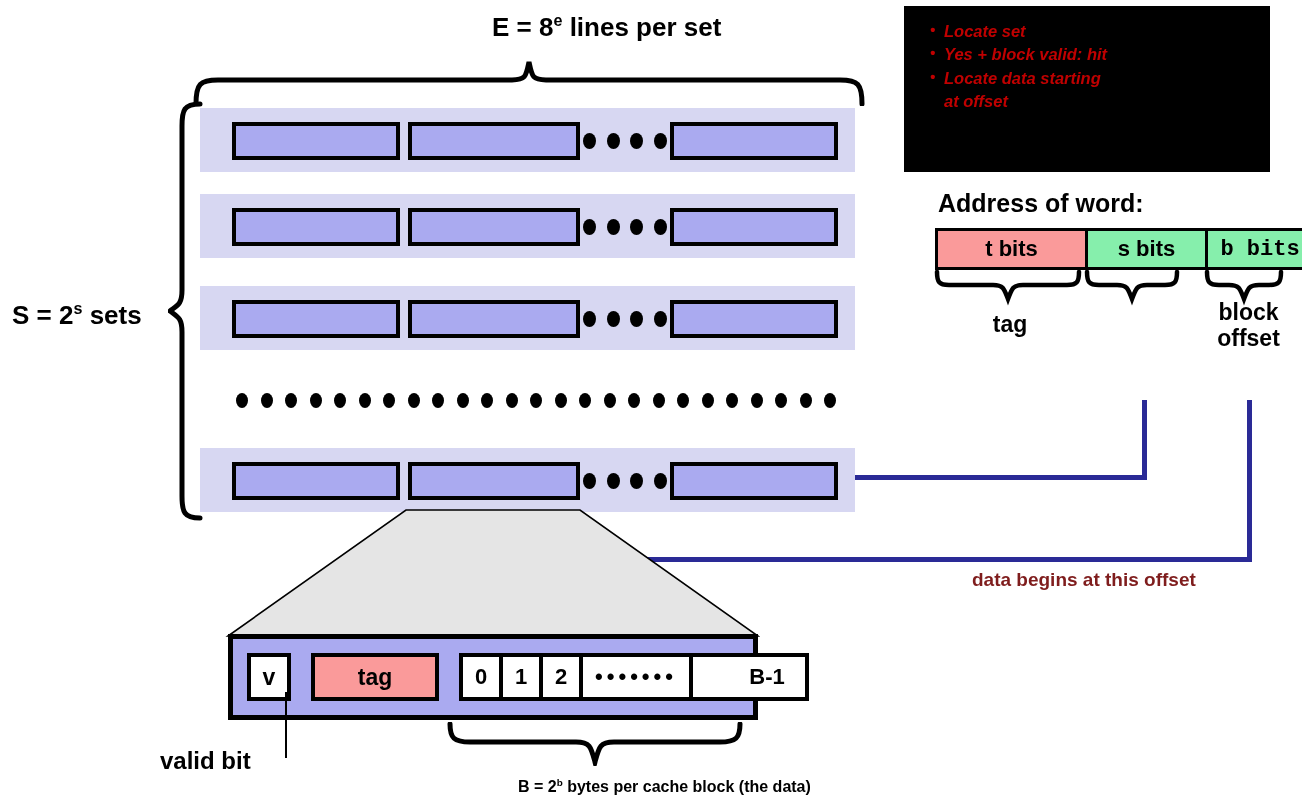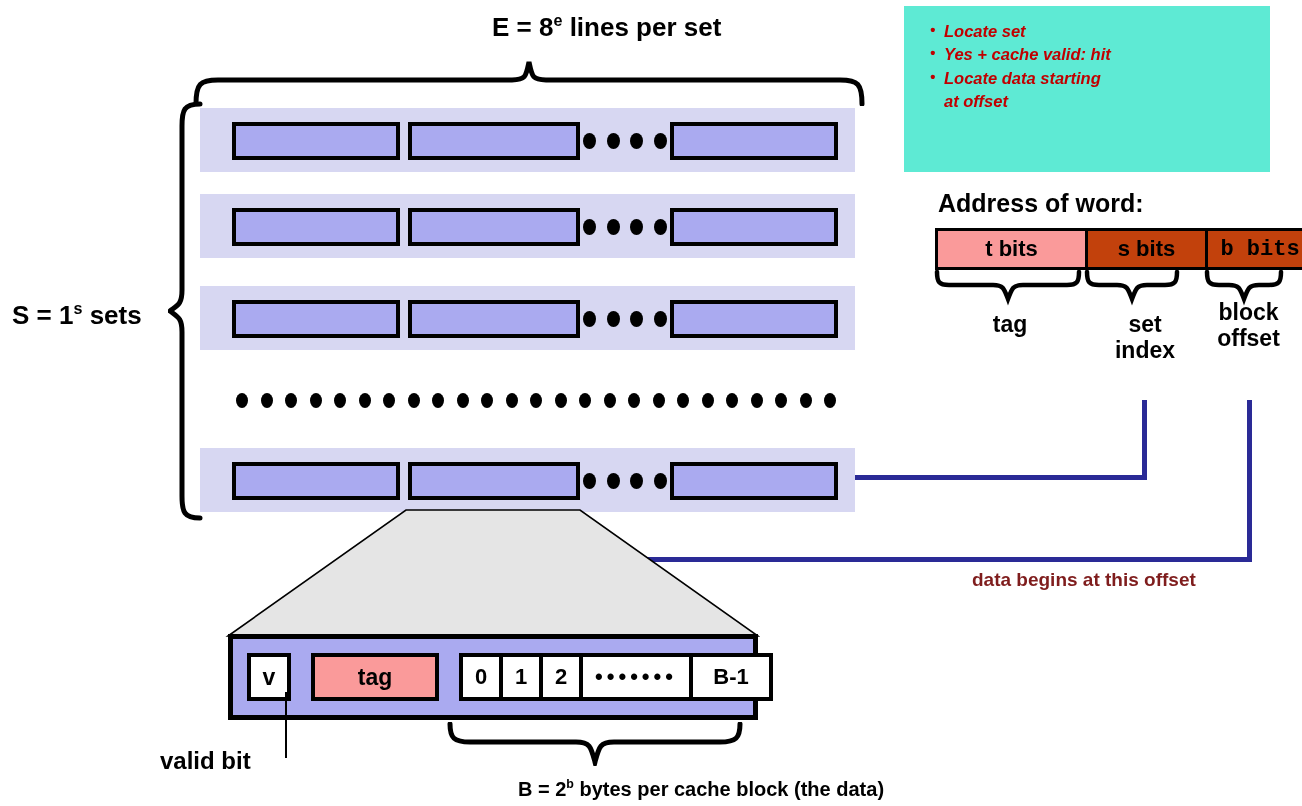--- a/index.html
+++ b/index.html
@@ -87,21 +87,21 @@
     background: #000000;
   }
 
   
   .brace { position: absolute; }
 
   
   #steps-box {
     left: 904px; top: 6px;
     width: 366px; height: 166px;
-    background: #5eead4;
+    background: #000000;
   }
   #steps-list {
     margin: 0;
     padding: 14px 10px 0 26px;
     list-style: none;
   }
   #steps-list li {
     position: relative;
     color: #c00000;
     font-weight: bold;
@@ -132,21 +132,21 @@
   }
   .addr-seg {
     box-sizing: border-box;
     border-right: 3px solid #000000;
     display: flex;
     align-items: center;
     justify-content: center;
     font-weight: bold;
     font-size: 22px;
     color: #000;
-    background: #c2410c;
+    background: #86efac;
     height: 100%;
   }
   .addr-seg:last-child { border-right: none; }
   .addr-seg.tag-seg { background: #fa9a9a; }
 
   .addr-field-label {
     font-size: 23px;
     text-align: center;
     line-height: 1.12;
   }
@@ -208,37 +208,37 @@
     align-items: center;
     justify-content: center;
     font-weight: bold;
     font-size: 22px;
     color: #000;
     height: 100%;
   }
   .dcell:last-child { border-right: none; }
   .dcell.num { width: 40px; }
   .dcell.gap { width: 110px; letter-spacing: 4px; font-size: 22px; }
-  .dcell.last { width: 76px; }
+  .dcell.last { width: 76px; margin-left: 36px; }
 
   #valid-bit-label { left: 160px; top: 728px; font-size: 24px; margin-top: 20px; }
-  #block-label { left: 518px; top: 778px; font-size: 20px; text-align: right; }
+  #block-label { left: 518px; top: 778px; font-size: 16px; text-align: right; }
 </style>
 </head>
 <body>
 
 <div id="canvas">
 
   <div class="abs lbl" id="e-lines-label"><span>E = 8</span><span class="sup">e</span><span> lines per set</span></div>
 
   <svg class="brace" style="left:192px; top:58px;" width="674" height="48" viewBox="0 0 674 48">
     <path d="M4,46 C4,26 8,22 26,22 L320,22 C334,22 334,18 337,4 C340,18 340,22 354,22 L648,22 C666,22 670,26 670,46" fill="none" stroke="#000" stroke-width="5" stroke-linecap="round"></path>
   </svg>
 
-  <div class="abs lbl" id="s-sets-label"><span>S = 1</span><span class="sup">s</span><span> sets</span></div>
+  <div class="abs lbl" id="s-sets-label"><span>S = 2</span><span class="sup">s</span><span> sets</span></div>
 
   <svg class="brace" style="left:168px; top:100px;" width="36" height="422" viewBox="0 0 36 422">
     <path d="M32,4 C16,4 14,10 14,26 L14,190 C14,204 10,205 2,211 C10,217 14,218 14,232 L14,396 C14,412 16,418 32,418" fill="none" stroke="#000" stroke-width="5" stroke-linecap="round"></path>
   </svg>
 
   <div class="abs set-row" style="top:108px;">
     <div class="line-box b1"></div>
     <div class="line-box b2"></div>
     <div class="row-dots">
         <i></i>
@@ -309,21 +309,21 @@
         <i></i>
         <i></i>
         <i></i>
       </div>
     <div class="line-box b3"></div>
   </div>
 
   <div class="abs" id="steps-box">
     <ul id="steps-list">
       <li>Locate set</li>
-      <li>Yes + cache valid: hit</li>
+      <li>Yes + block valid: hit</li>
       <li>Locate data starting
 at offset</li>
     </ul>
   </div>
 
   <div class="abs lbl" id="address-title">Address of word:</div>
 
   <div class="abs" id="address-bar">
     <div class="addr-seg tag-seg" style="width:150px;">t bits</div>
     <div class="addr-seg" style="width:120px;">s bits</div>
@@ -332,21 +332,20 @@
 
   <svg class="brace" style="left:933px; top:270px;" width="372" height="40" viewBox="0 0 372 40">
     <g fill="none" stroke="#000" stroke-width="4.5" stroke-linecap="round">
       <path d="M4,2 C4,12 6,15 16,15 L60,15 C70,15 71,18 75,29 C79,18 80,15 90,15 L134,15 C144,15 146,12 146,2"></path>
       <path d="M154,2 C154,12 156,15 166,15 L184,15 C194,15 195,18 199,29 C203,18 204,15 214,15 L232,15 C242,15 244,12 244,2"></path>
       <path d="M274,2 C274,12 276,15 286,15 L296,15 C306,15 307,18 311,29 C315,18 316,15 326,15 L336,15 C346,15 348,12 348,2"></path>
     </g>
   </svg>
 
   <div class="abs lbl addr-field-label" style="left:970px; top:312px; width:80px;"><span>tag</span></div>
-  <div class="abs lbl addr-field-label" style="left:1098px; top:312px; width:94px;"><span>set</span><br><span>index</span></div>
   <div class="abs lbl addr-field-label" style="left:1196px; top:300px; width:105px;"><span>block</span><br><span>offset</span></div>
 
   <div class="abs conn" style="left:1142px; top:400px; width:5px; height:80px;"></div>
   <div class="abs conn" style="left:855px; top:475px; width:292px; height:5px;"></div>
 
   <div class="abs conn" style="left:1247px; top:400px; width:5px; height:162px;"></div>
   <div class="abs conn" style="left:550px; top:557px; width:702px; height:5px;"></div>
   <div class="abs conn" style="left:550px; top:557px; width:5px; height:105px;"></div>
 
   <div class="abs lbl" id="offset-note">data begins at this offset</div>

